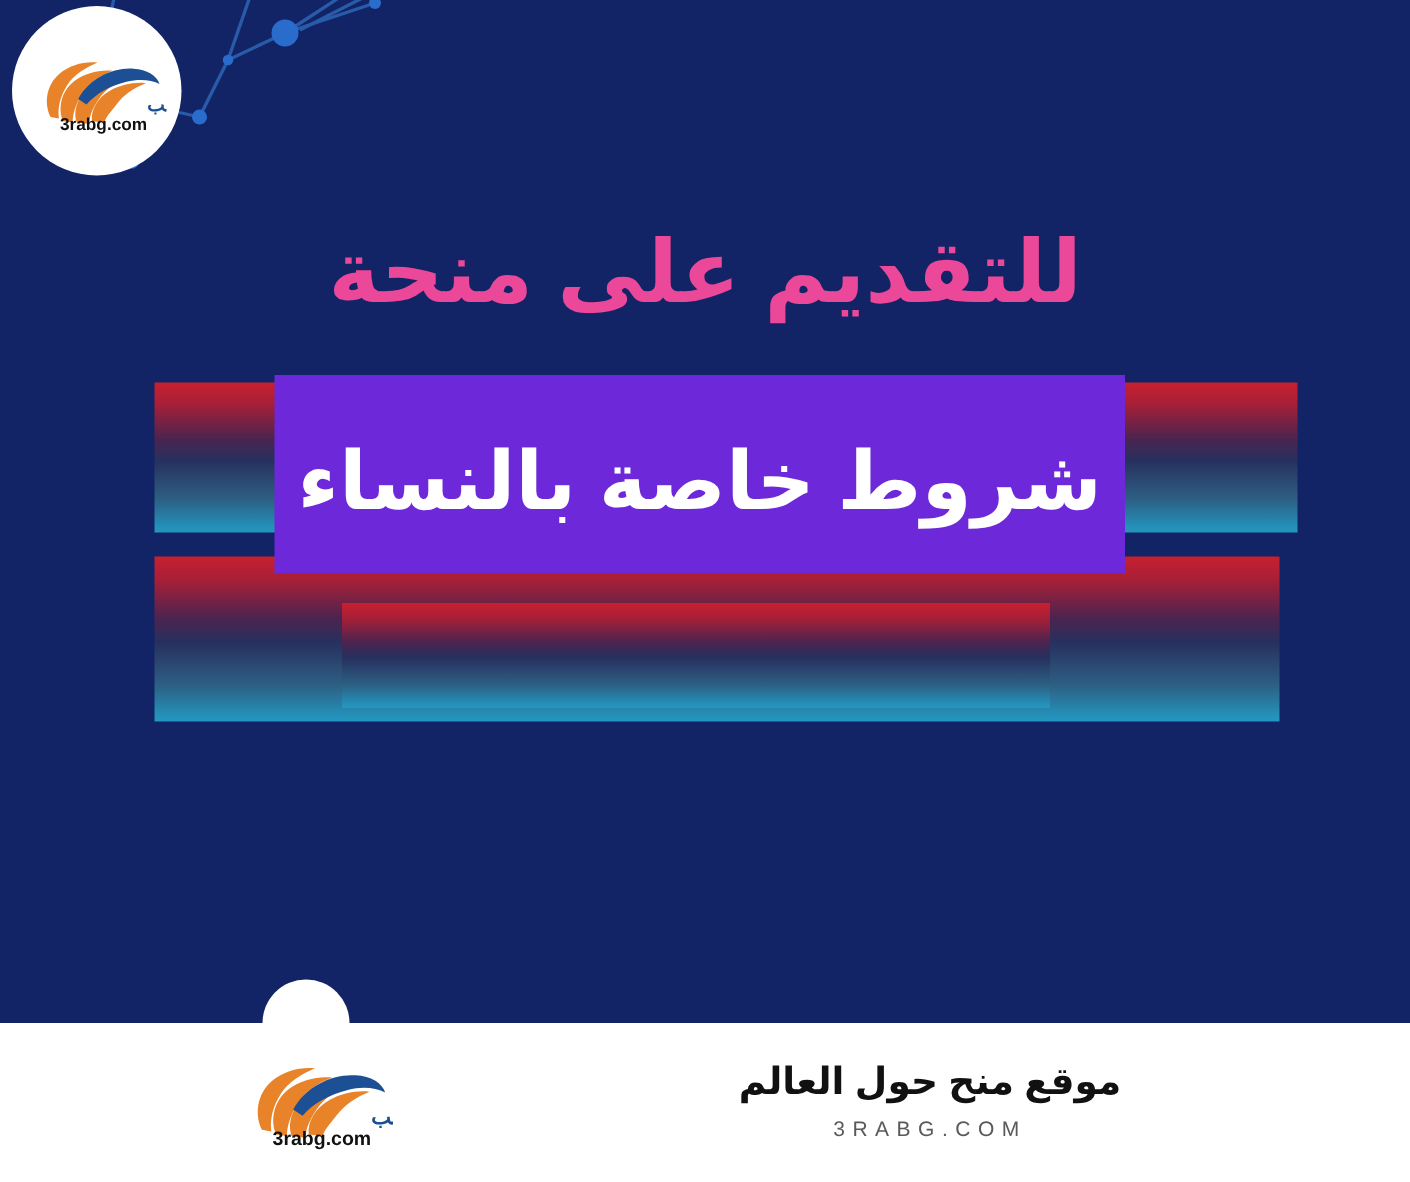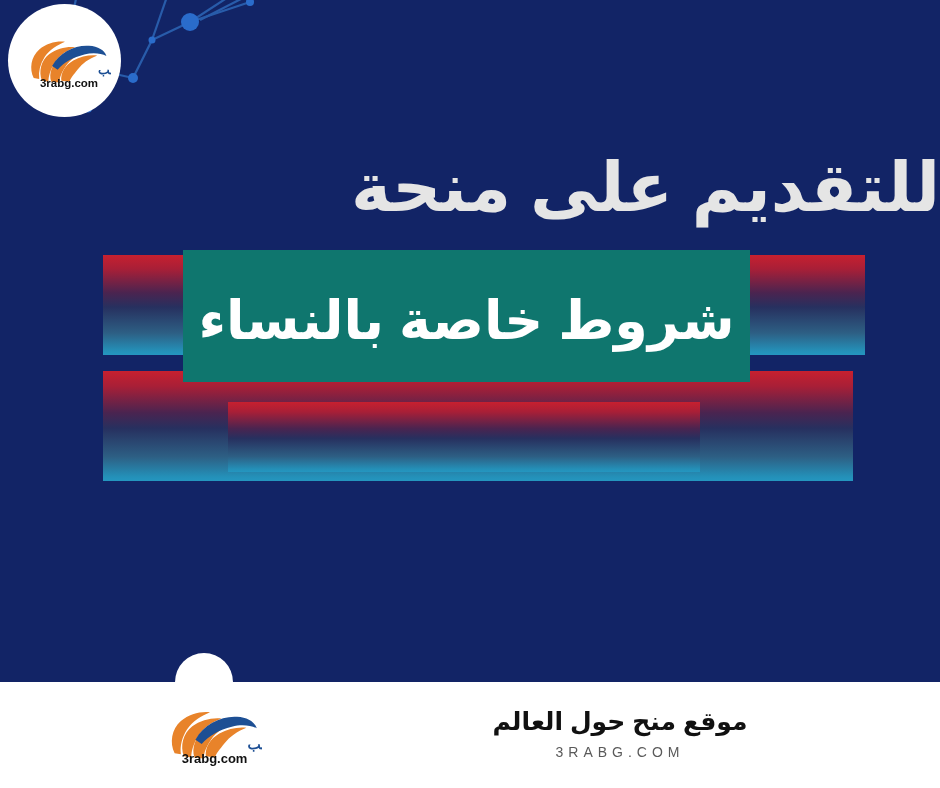--- a/index.html
+++ b/index.html
@@ -34,23 +34,23 @@
 
   
   .logo{position:relative;display:block;}
   .logo-badge{width:92px;height:72px;}
   .logo-footer{width:104px;height:80px;}
 
   
   .headline{
     position:absolute;
     left:0;right:0;top:152px;
-    text-align:right;
-    color:#e5e5e5;
-    font-size:68px;
+    text-align:center;
+    color:#ec4899;
+    font-size:58px;
     font-weight:bold;
     letter-spacing:-1px;
     direction:rtl;
     line-height:1.05;
     z-index:4;
     white-space:nowrap;
   }
 
   
   .bars{position:absolute;left:0;top:0;width:940px;height:560px;z-index:1;}
@@ -60,21 +60,21 @@
   }
   .bar-1{left:103px;top:255px;width:762px;height:100px;}
   .bar-2{left:103px;top:371px;width:750px;height:110px;}
   .bar-3{left:228px;top:402px;width:472px;height:70px;}
 
   
   .callout{
     position:absolute;
     left:183px;top:250px;
     width:567px;height:132px;
-    background:#0f766e;
+    background:#6d28d9;
     z-index:3;
     display:flex;align-items:center;justify-content:center;
   }
   .callout-text{
     color:#ffffff;
     font-size:54px;
     font-weight:bold;
     direction:rtl;
     letter-spacing:-1px;
     white-space:nowrap;

